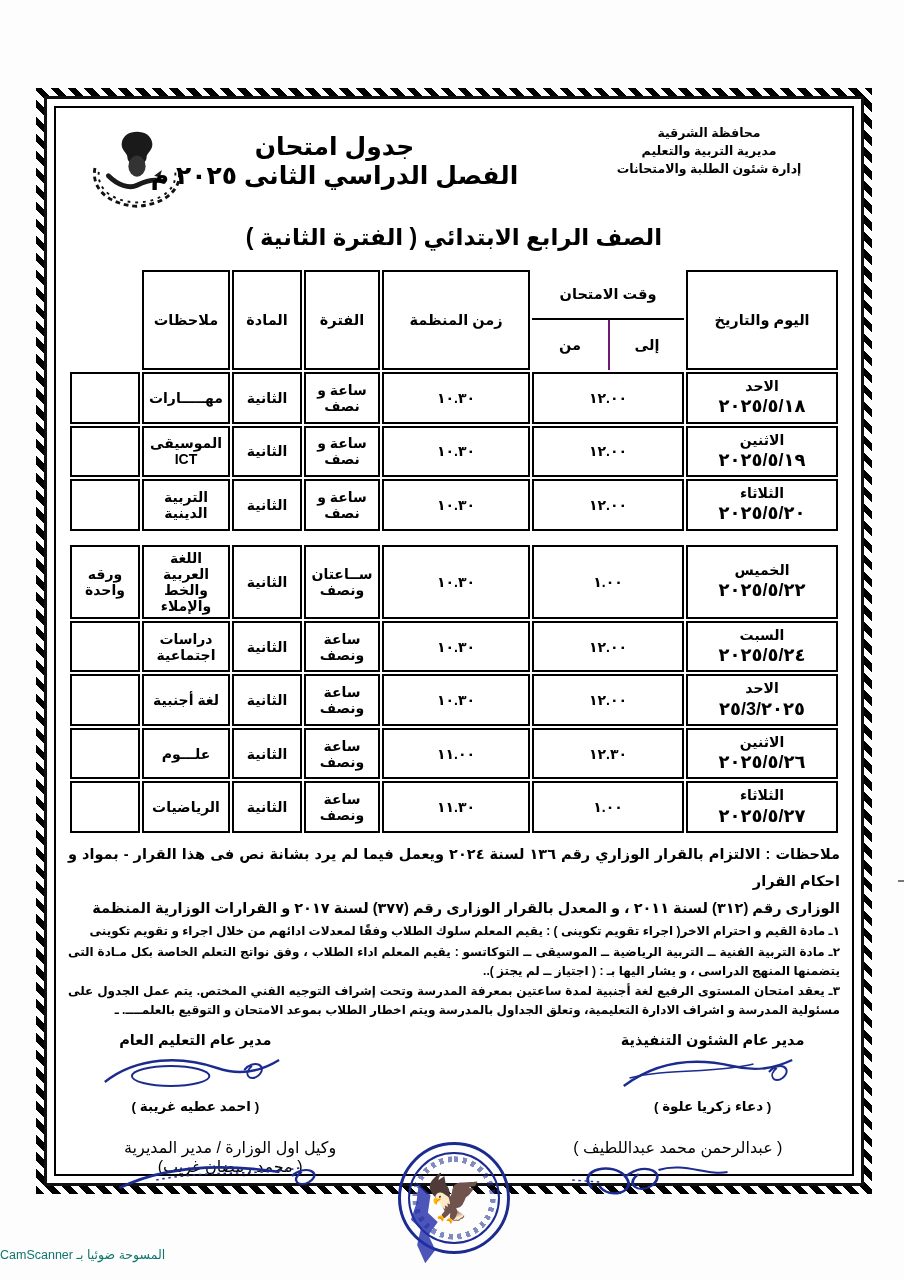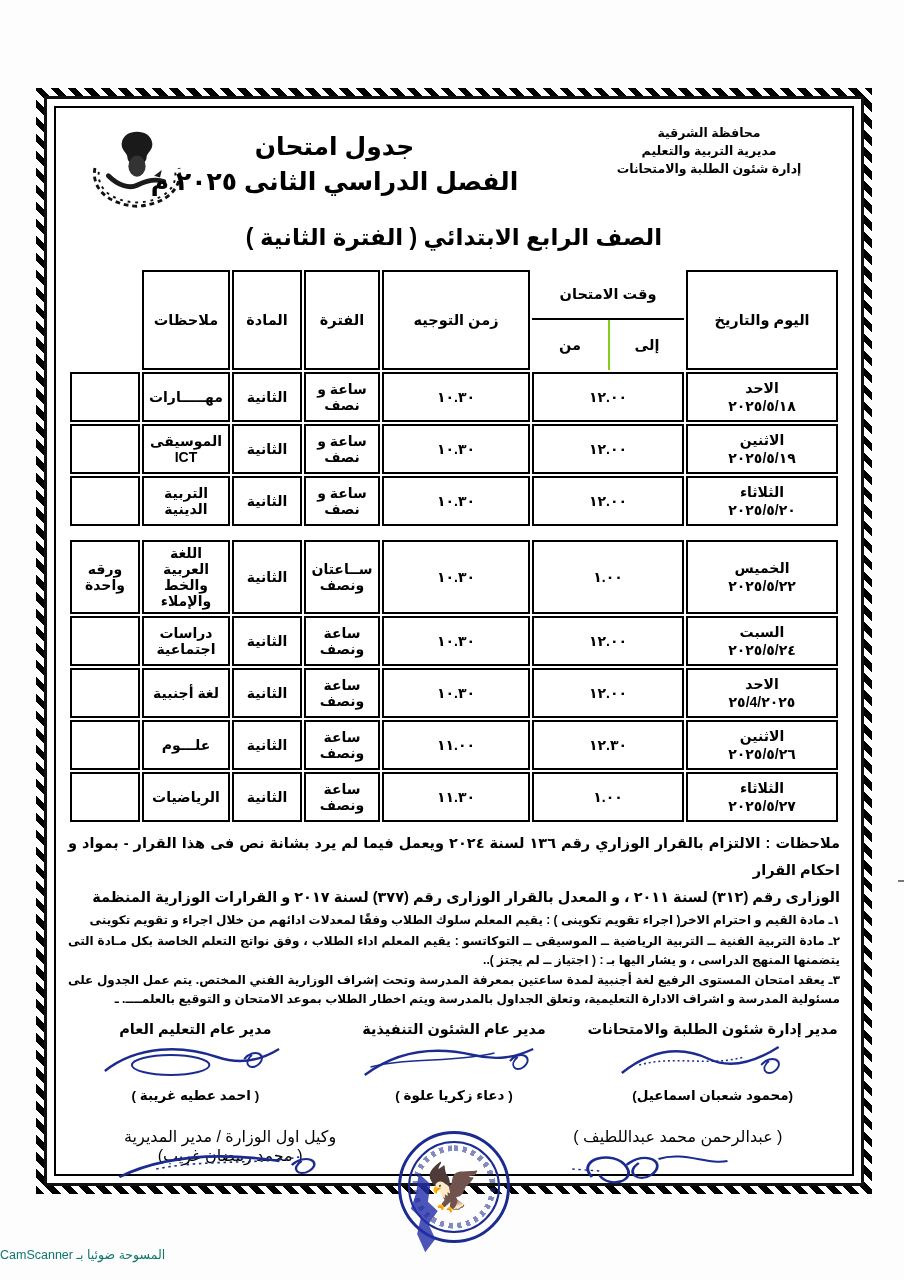--- a/index.html
+++ b/index.html
@@ -59,21 +59,21 @@
     font-size:12.5px; font-weight:bold; line-height:1.45;
     letter-spacing:0px;
   }
   .org .ln { display:block; white-space:nowrap; }
 
   .title {
     position:absolute; left:0; right:239px; top:14px;
     text-align:center;
   }
   .title .t1 { font-size:25px; font-weight:bold; letter-spacing:1px; }
-  .title .t2 { font-size:25px; font-weight:bold; margin-top:6px; letter-spacing:1px;}
+  .title .t2 { font-size:25px; font-weight:bold; letter-spacing:1px;}
 
   .subtitle {
     position:absolute; left:0; right:0; top:106px;
     text-align:center;
     font-size:23px; font-weight:bold;
   }
 
   
   table.sched {
     width:100%;
@@ -104,24 +104,24 @@
   table.inner {
     width:100%; border-collapse:separate; border-spacing:0;
   }
   table.inner td, table.inner th {
     border:none; padding:1px 0; font-weight:bold; text-align:center;
   }
   table.inner .lbl { font-size:14.5px; border-bottom:2px solid #000; }
   table.inner .from, table.inner .to {
     font-size:14.5px; width:50%;
   }
-  table.inner .from { border-left:2px solid #84cc16; }
+  table.inner .from { border-left:2px solid #701a75; }
 
   .day { display:block; font-size:14px; line-height:1.3; }
-  .dte { display:block; font-size:14px; line-height:1.3; letter-spacing:0.5px;}
+  .dte { display:block; font-size:18px; line-height:1.3; letter-spacing:0.5px;}
 
   .gap-row td { border:none !important; height:10px !important; padding:0 !important; background:transparent;}
 
   
   .notes { margin-top:6px; direction:rtl; }
   .notes .big {
     font-size:14.5px; font-weight:bold; line-height:1.85;
     text-align:justify; text-align-last:right;
   }
   .notes .sm {
@@ -221,21 +221,21 @@
                       <tr>
                         <td class="lbl" colspan="2">وقت الامتحان</td>
                       </tr>
                   <tr>
                     <td class="from">إلى</td>
                     <td class="to">من</td>
                   </tr>
                 </tbody>
                   </table>
               </th>
-              <th class="dur-h">زمن التوجيه</th>
+              <th class="dur-h">زمن المنظمة</th>
               <th class="per-h">الفترة</th>
               <th class="sub-h">المادة</th>
               <th class="note-h">ملاحظات</th>
             </tr>
           </thead>
           <tbody>
             <tr>
               <td>
                 <span class="day">الاحد</span>
                 <span class="dte">٢٠٢٥/٥/١٨</span>
@@ -296,21 +296,21 @@
               <td>١٢.٠٠</td>
               <td>١٠.٣٠</td>
               <td>ساعة ونصف</td>
               <td>الثانية</td>
               <td>دراسات اجتماعية</td>
               <td></td>
             </tr>
             <tr>
               <td>
                 <span class="day">الاحد</span>
-                <span class="dte">٢٠٢٥/4/٢٥</span>
+                <span class="dte">٢٠٢٥/3/٢٥</span>
               </td>
               <td>١٢.٠٠</td>
               <td>١٠.٣٠</td>
               <td>ساعة ونصف</td>
               <td>الثانية</td>
               <td>لغة أجنبية</td>
               <td></td>
             </tr>
             <tr>
               <td>
@@ -337,37 +337,26 @@
               <td></td>
             </tr>
           </tbody>
         </table>
 
         <div class="notes">
           <div class="big">ملاحظات : الالتزام بالقرار الوزاري رقم ١٣٦ لسنة ٢٠٢٤ ويعمل فيما لم يرد بشانة نص فى هذا القرار - بمواد و احكام القرار</div>
           <div class="big">الوزارى رقم (٣١٢) لسنة ٢٠١١ ، و المعدل بالقرار الوزارى رقم (٣٧٧) لسنة ٢٠١٧ و القرارات الوزارية المنظمة</div>
           <div class="sm">١ـ مادة القيم و احترام الاخر( اجراء تقويم تكوينى ) : يقيم المعلم سلوك الطلاب وفقًا لمعدلات ادائهم من خلال اجراء و تقويم تكوينى</div>
           <div class="sm">٢ـ مادة التربية الفنية ــ التربية الرياضية ــ الموسيقى ــ التوكاتسو : يقيم المعلم اداء الطلاب ، وفق نواتج التعلم الخاصة بكل مـادة التى يتضمنها المنهج الدراسى ، و يشار اليها بـ : ( اجتياز ــ لم يجتز )..</div>
-          <div class="sm">٣ـ يعقد امتحان المستوى الرفيع لغة أجنبية لمدة ساعتين بمعرفة المدرسة وتحت إشراف الوزارية الفني المختص. يتم عمل الجدول على مسئولية المدرسة و اشراف الادارة التعليمية، وتعلق الجداول بالمدرسة ويتم اخطار الطلاب بموعد الامتحان و التوقيع بالعلمــــ. ـ</div>
+          <div class="sm">٣ـ يعقد امتحان المستوى الرفيع لغة أجنبية لمدة ساعتين بمعرفة المدرسة وتحت إشراف التوجيه الفني المختص. يتم عمل الجدول على مسئولية المدرسة و اشراف الادارة التعليمية، وتعلق الجداول بالمدرسة ويتم اخطار الطلاب بموعد الامتحان و التوقيع بالعلمــــ. ـ</div>
         </div>
 
         <div class="sigs">
 
           <div class="sigrow">
-            <div class="sigbox">
-              <div class="role">مدير إدارة شئون الطلبة والامتحانات</div>
-              <div class="scribble">
-                <svg viewBox="0 0 200 40" preserveAspectRatio="none">
-                  <path d="M6 32 C40 6 70 6 96 18 C118 28 142 22 168 6" stroke="#1b2b8f" stroke-width="2.4" fill="none"></path>
-                  <path d="M24 24 C60 14 96 26 132 16" stroke="#1b2b8f" stroke-width="1.6" fill="none" stroke-dasharray="2 3"></path>
-                  <path d="M150 24 c10 -12 26 -4 14 6 c-8 6 -16 -2 -6 -10" stroke="#1b2b8f" stroke-width="2" fill="none"></path>
-                </svg>
-              </div>
-              <div class="name">(محمود شعبان اسماعيل)</div>
-            </div>
 
             <div class="sigbox">
               <div class="role">مدير عام الشئون التنفيذية</div>
               <div class="scribble">
                 <svg viewBox="0 0 200 40" preserveAspectRatio="none">
                   <path d="M8 34 C44 8 84 6 120 14 C146 20 164 16 182 8" stroke="#1b2b8f" stroke-width="2.4" fill="none"></path>
                   <path d="M14 26 C54 16 100 22 142 12" stroke="#1b2b8f" stroke-width="1.7" fill="none"></path>
                   <path d="M158 20 c10 -12 26 -4 14 6 c-8 6 -16 -2 -6 -10" stroke="#1b2b8f" stroke-width="2" fill="none"></path>
                 </svg>
               </div>

